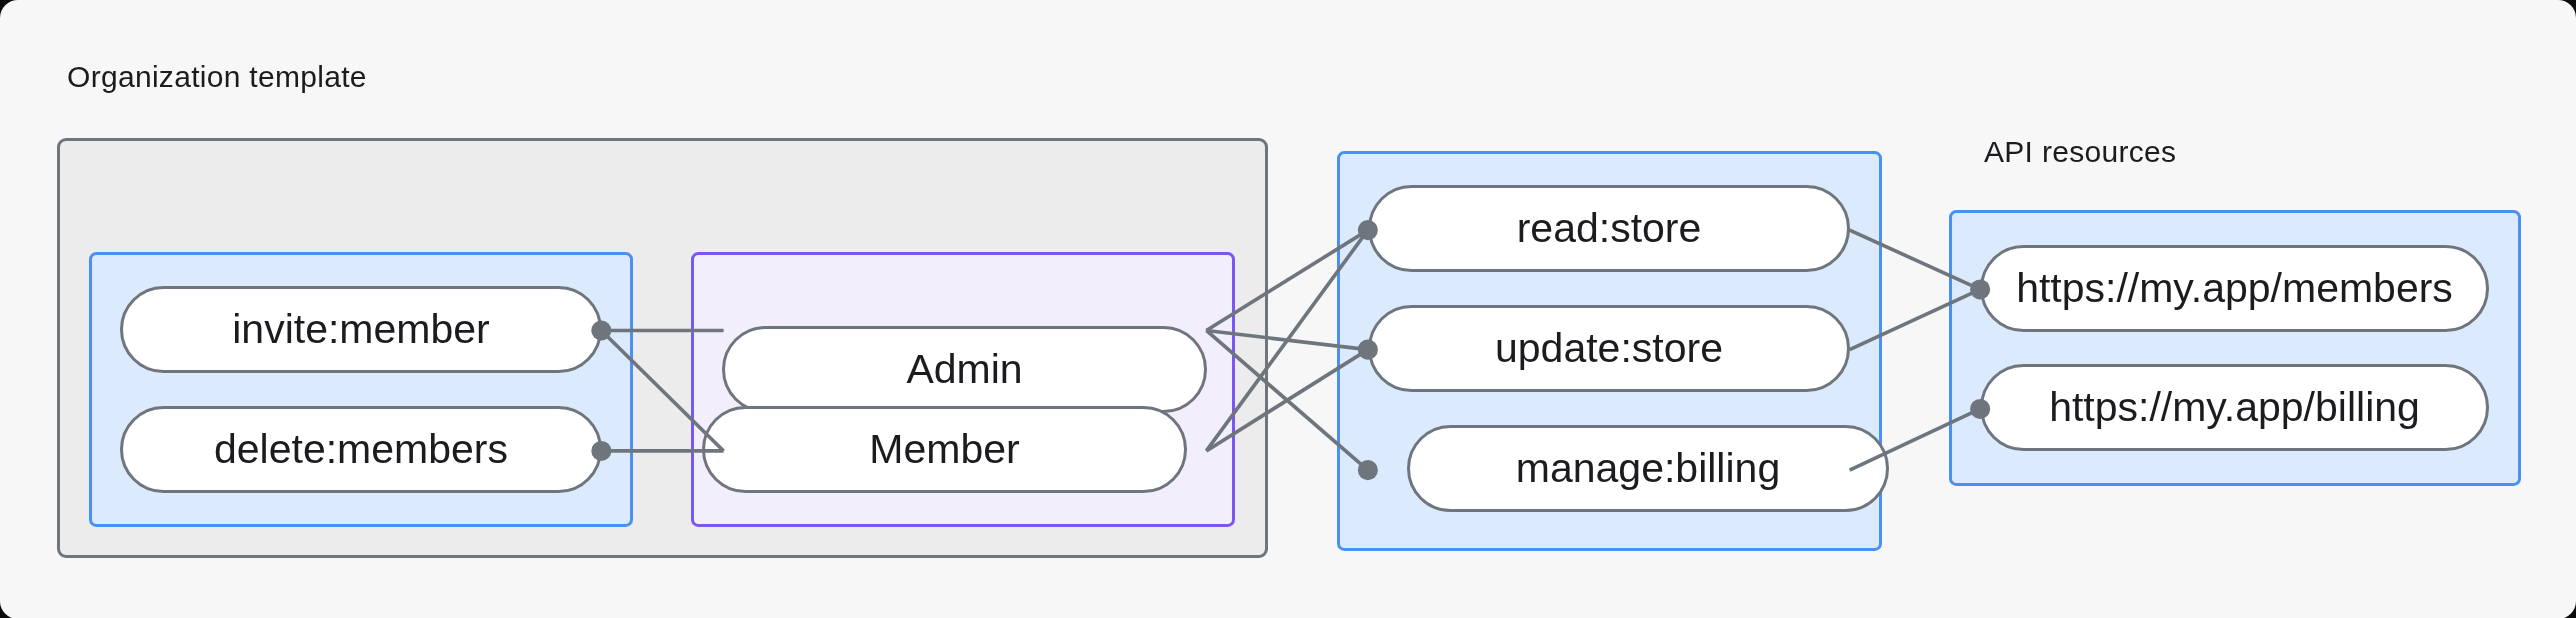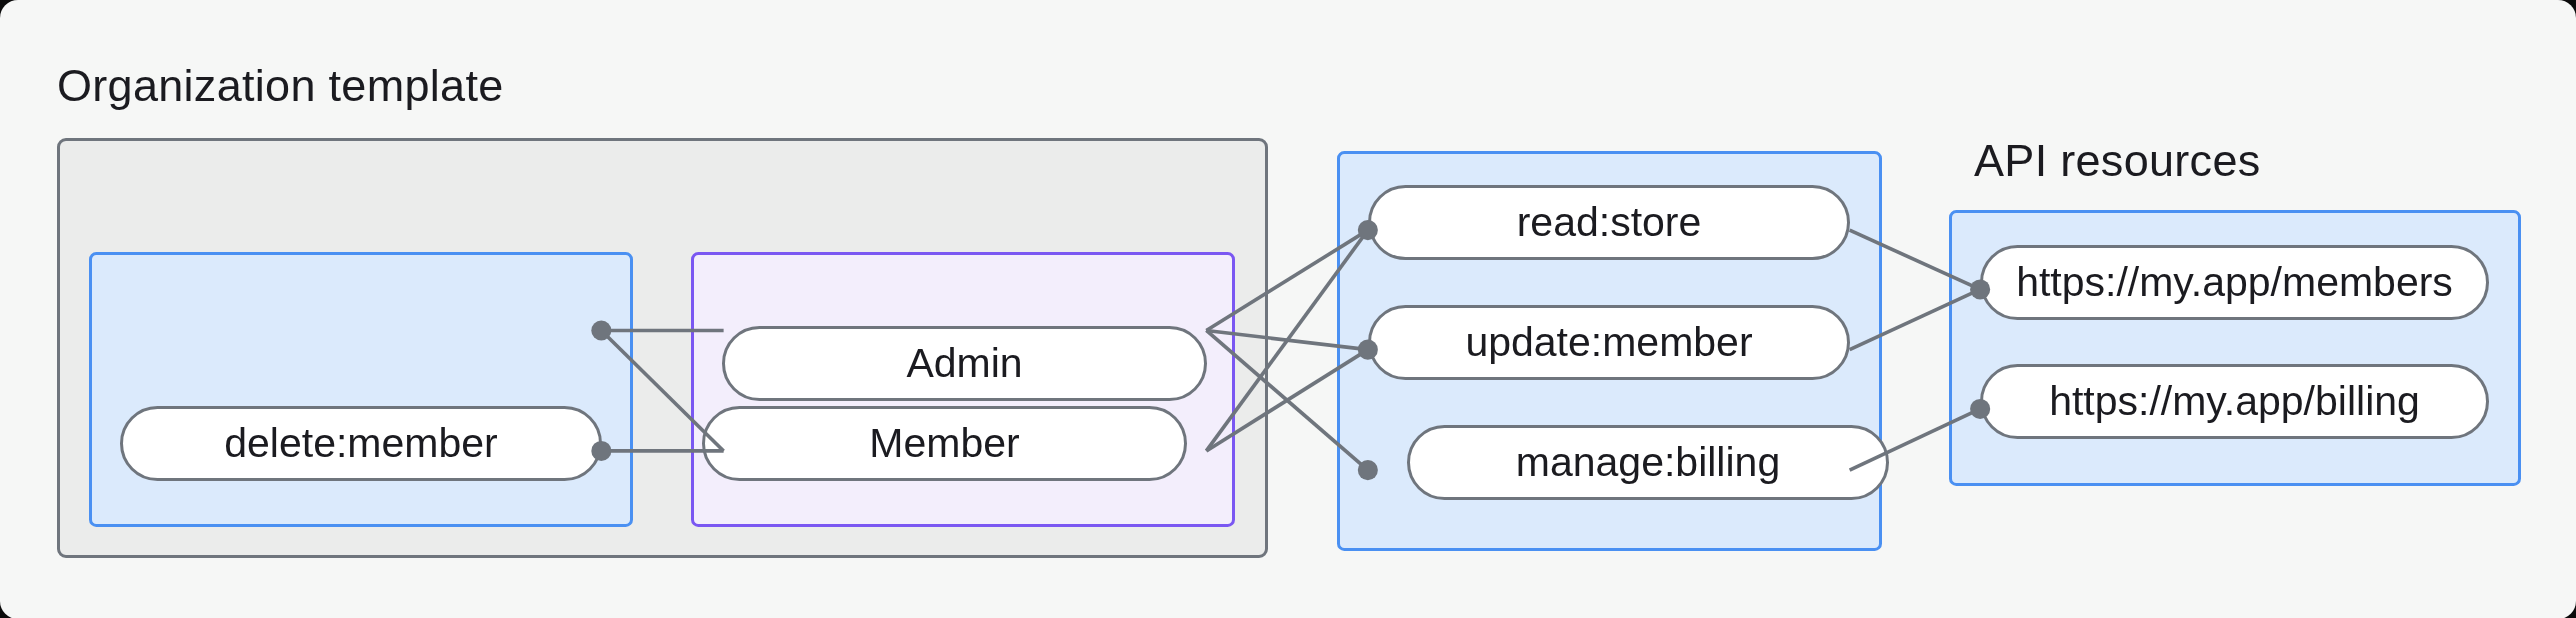--- a/index.html
+++ b/index.html
@@ -9,25 +9,26 @@
     width: 2576px;
     height: 619px;
     background: var(--bg, #f6f7f6);
     border-radius: 18px;
     overflow: hidden;
     font-family: "Liberation Sans", "DejaVu Sans", sans-serif;
     color: var(--text, #1b1b20);
   }
   .section-label {
     position: absolute;
-    font-size: 45px;
+    font-size: 30px;
     line-height: 1.15;
     white-space: nowrap;
     letter-spacing: 0.3px;
     color: var(--text, #1b1b20);
+    margin-left: 10px;
   }
   .panel-gray {
     position: absolute;
     left: 57px; top: 138px; width: 1211px; height: 420px;
     background: var(--panel-fill, #ebeceb);
     border: 3.7px solid var(--panel-border, #6f757d);
     border-radius: 9px;
   }
   .box {
     position: absolute;
@@ -36,21 +37,21 @@
   .box-blue {
     background: var(--blue-fill, #dbeafc);
     border: 3.7px solid var(--blue-border, #4a90f2);
   }
   .box-purple {
     background: var(--purple-fill, #f3eefc);
     border: 3.7px solid var(--purple-border, #7a57f2);
   }
   .pill {
     position: absolute;
-    height: 75px;
+    height: 87px;
     background: var(--node-fill, #ffffff);
     border: 3.7px solid var(--node-border, #6f757d);
     border-radius: 45px;
     display: flex;
     align-items: center;
     justify-content: center;
     font-size: 41px;
     white-space: nowrap;
   }
   #connections {
@@ -77,30 +78,31 @@
   <div class="panel-gray"></div>
 
   <div class="box box-blue" style="left:89px; top:252px; width:544px; height:275px;"></div>
 
   <div class="box box-purple" style="left:691px; top:252px; width:544px; height:275px;"></div>
 
   <div class="box box-blue" style="left:1337px; top:151px; width:545px; height:400px;"></div>
 
   <div class="box box-blue" style="left:1949px; top:210px; width:572px; height:276px;"></div>
 
+  <div class="pill" style="left:120px; top:286px; width:482px;">invite:member</div>
 
-  <div class="pill" style="left:120px; top:406px; width:482px;">delete:member</div>
+  <div class="pill" style="left:120px; top:406px; width:482px;">delete:members</div>
 
   <div class="pill" style="left:722px; top:286px; width:485px;margin-top:40px;">Admin</div>
 
   <div class="pill" style="left:702px; top:406px; width:485px;">Member</div>
 
   <div class="pill" style="left:1368px; top:185px; width:482px;">read:store</div>
 
-  <div class="pill" style="left:1368px; top:305px; width:482px;">update:member</div>
+  <div class="pill" style="left:1368px; top:305px; width:482px;">update:store</div>
 
   <div class="pill" style="left:1407px; top:425px; width:482px;">manage:billing</div>
 
   <div class="pill" style="left:1980px; top:245px; width:509px;text-align:center;">https://my.app/members</div>
 
   <div class="pill" style="left:1980px; top:364px; width:509px;">https://my.app/billing</div>
 
   <svg id="connections" viewBox="0 0 2823 678" xmlns="http://www.w3.org/2000/svg">
       <line x1="659" y1="362" x2="793" y2="362" stroke="#6f757d" stroke-width="4"></line>
       <line x1="659" y1="362" x2="793" y2="494" stroke="#6f757d" stroke-width="4"></line>

